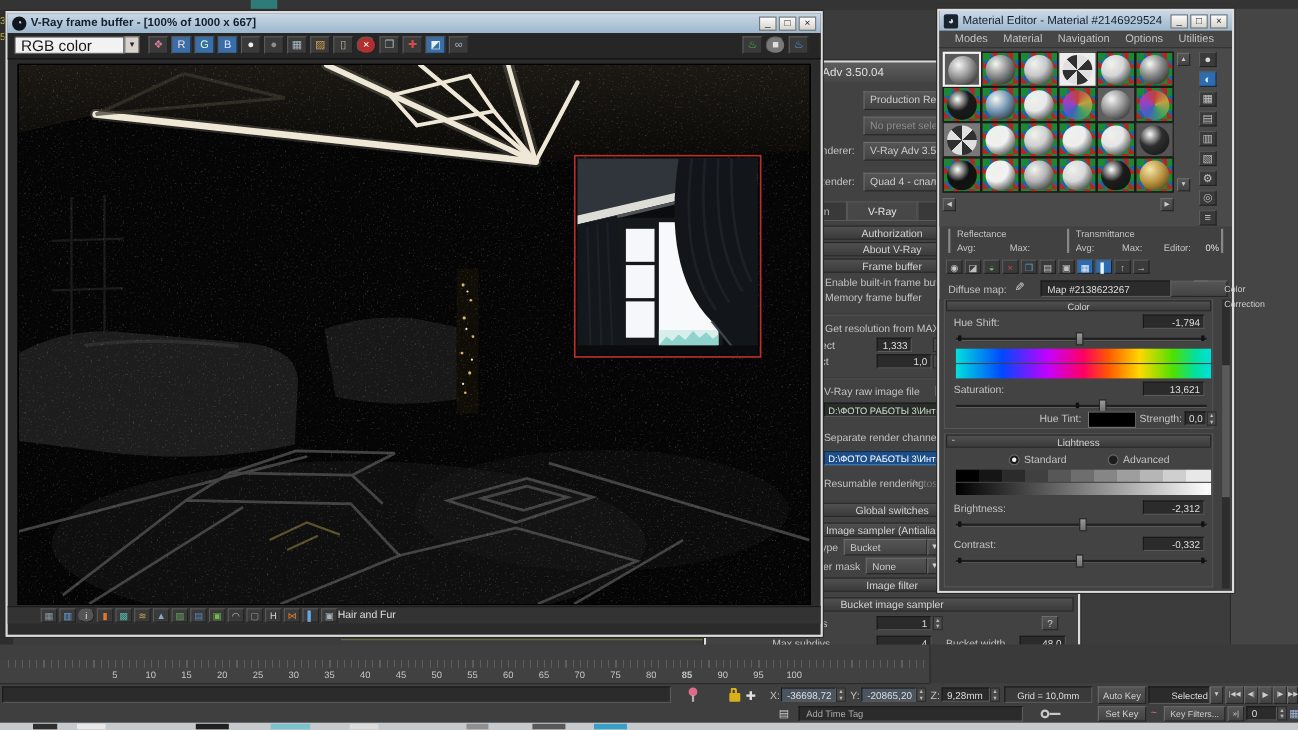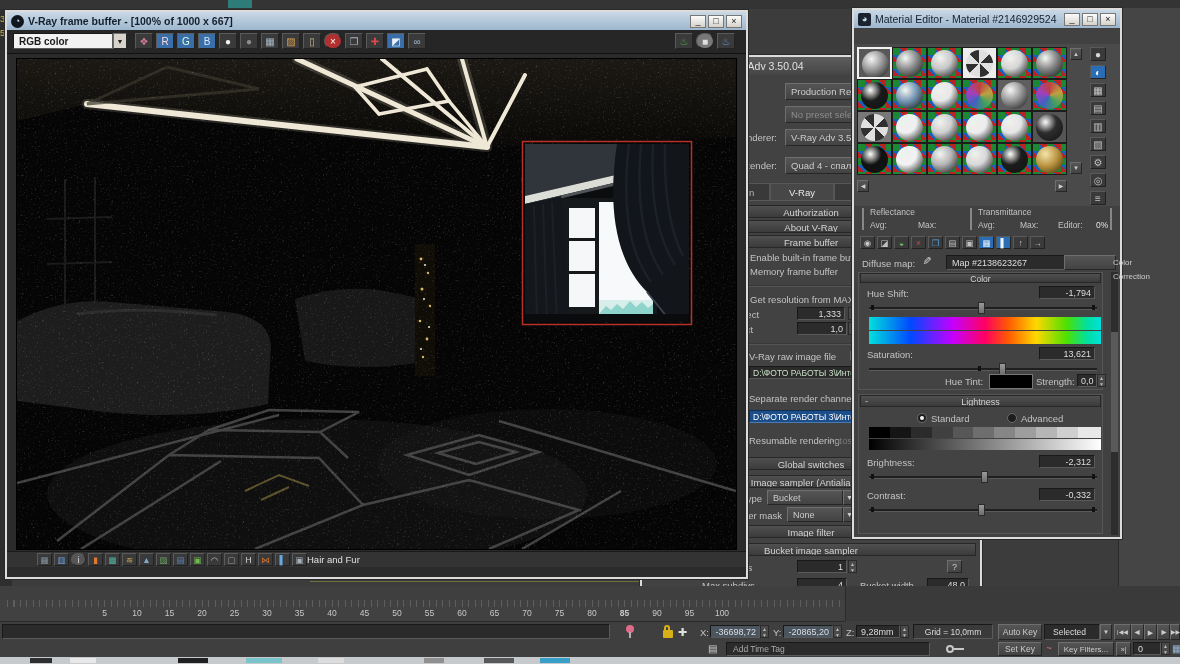--- a/index.html
+++ b/index.html
@@ -115,21 +115,21 @@
       <div class="chk" style="left:94px;top:177px;"></div>
       <div class="lbl" style="left:108px;top:177px;">Enable built-in frame buffer</div>
       <div class="chk" style="left:94px;top:191px;"></div>
       <div class="lbl" style="left:108px;top:191px;">Memory frame buffer</div>
       <div class="abs" style="left:8px;top:210px;right:8px;height:1px;background:#383838;border-bottom:1px solid #555;"></div>
 
       <div class="chk" style="left:94px;top:219px;"></div>
       <div class="lbl" style="left:108px;top:219px;">Get resolution from MAX</div>
 
       <div class="lbl" style="left:60px;top:234px;">Image aspect</div>
-      <div class="sunk valbox" style="left:155px;top:232px;width:48px;"><span>1,333</span></div>
+      <div class="sunk valbox" style="left:155px;top:232px;width:32px;"><span>1,333</span></div>
       <div class="spin" style="left:206px;top:232px;">▲<br>▼</div>
       <div class="bevel abs" style="left:218px;top:232px;width:18px;height:13px;line-height:12px;font-size:8px;"><span>L</span></div>
 
       <div class="lbl" style="left:60px;top:249px;">Pixel aspect</div>
       <div class="sunk valbox" style="left:155px;top:247px;width:50px;"><span>1,0</span></div>
       <div class="spin" style="left:206px;top:247px;">▲<br>▼</div>
       <div class="abs" style="left:8px;top:268px;right:8px;height:1px;background:#383838;border-bottom:1px solid #555;"></div>
 
       <div class="lbl" style="left:107px;top:276px;">V-Ray raw image file</div>
       <div class="chk" style="left:208px;top:276px;background:#3a5a7a;"></div>
@@ -170,20 +170,27 @@
     </div>
   </div>
 
   <div class="win" style="left:852px;top:8px;width:266px;height:527px;z-index:2;">
     <div class="tbar">
       <span class="appicon">◕</span>
       <span class="ttl" style="font-weight:normal;">Material Editor - Material #2146929524</span>
       <span class="wbtn">_</span>
       <span class="wbtn">□</span>
       <span class="wbtn">×</span>
+    </div>
+    <div class="abs" style="left:0;top:18px;right:0;height:16px;background:#464646;border-bottom:1px solid #2d2d2d;display:flex;align-items:center;padding-left:14px;box-sizing:border-box;">
+      <span class="menuitem">Modes</span>
+      <span class="menuitem">Material</span>
+      <span class="menuitem">Navigation</span>
+      <span class="menuitem">Options</span>
+      <span class="menuitem">Utilities</span>
     </div>
 
     <div class="abs" style="left:0;top:34px;right:0;height:162px;background:#4a4a4a;">
       <div class="abs" style="left:3px;top:3px;width:210px;height:128px;background:#111;">
           <div class="mcell sel" style="background: rgb(88, 88, 88);">
             <div class="ball" style="background: radial-gradient(circle at 35% 30%, rgba(255, 255, 255, 0.9) 3%, rgb(154, 154, 154) 42%, rgba(0, 0, 0, 0.78) 97%);"></div>
           </div>
           <div class="mcell rgbbg">
             <div class="ball" style="background: radial-gradient(circle at 35% 30%, rgba(255, 255, 255, 0.9) 3%, rgb(143, 143, 143) 42%, rgba(0, 0, 0, 0.78) 97%);"></div>
           </div>
@@ -358,21 +365,21 @@
 
   <div class="win" style="left:5px;top:10px;width:739px;height:565px;z-index:3;background:#2b2b2b;">
     <div class="tbar">
       <span class="appicon" style="border-radius:50%;background:#10161e;">◔</span>
       <span class="ttl">V-Ray frame buffer - [100% of 1000 x 667]</span>
       <span class="wbtn">_</span>
       <span class="wbtn">□</span>
       <span class="wbtn">×</span>
     </div>
     <div class="abs" style="left:0;top:18px;right:0;height:23px;background:#262626;border-bottom:1px solid #111;">
-      <div class="sunk abs" style="left:6px;top:3px;width:100px;height:16px;line-height:15px;background:#f2f2f2;color:#1a1a1a;padding-left:5px;font-size:10px;font-weight:bold;">
+      <div class="sunk abs" style="left:6px;top:3px;width:100px;height:16px;line-height:15px;background:#f2f2f2;color:#1a1a1a;padding-left:5px;font-size:14px;">
         <span>RGB color</span></div>
       <div class="bevel abs" style="left:106px;top:3px;width:14px;height:16px;line-height:15px;font-size:7px;background:#d8d4cc;color:#222;">▼</div>
       <div class="abs" style="left:128px;top:3px;"><span class="ticon" style="color: rgb(216, 122, 154);">❖</span><span class="ticon" style="color: rgb(255, 216, 216); background: rgb(58, 110, 168);">R</span><span class="ticon" style="color: rgb(216, 255, 216); background: rgb(58, 110, 168);">G</span><span class="ticon" style="color: rgb(216, 232, 255); background: rgb(58, 110, 168);">B</span><span class="ticon" style="color: rgb(242, 242, 242);">●</span><span class="ticon" style="color: rgb(142, 142, 142);">●</span><span class="ticon" style="color: rgb(170, 184, 198);">▦</span><span class="ticon" style="color: rgb(216, 160, 80);">▨</span><span class="ticon" style="color: rgb(200, 184, 144);">▯</span><span class="ticon" style="color: rgb(255, 255, 255); background: rgb(176, 48, 48); border-radius: 8px;">×</span><span class="ticon" style="color: rgb(168, 180, 192);">❐</span><span class="ticon" style="color: rgb(216, 74, 74);">✚</span><span class="ticon" style="color: rgb(232, 240, 248); background: rgb(58, 110, 168);">◩</span><span class="ticon" style="color: rgb(154, 176, 196);">∞</span></div>
       <div class="abs" style="right:8px;top:3px;"><span class="ticon" style="color: rgb(74, 176, 74);">♨</span><span class="ticon" style="color: rgb(224, 224, 224); background: rgb(120, 120, 120); border-radius: 8px;">■</span><span class="ticon" style="color: rgb(90, 154, 216);">♨</span></div>
     </div>
 
     <svg width="719" height="490" viewBox="0 0 719 490" style="position:absolute;left:9px;top:46px;background:#020202;border:1px solid #000;">
       <defs>
         <filter id="g1" x="0" y="0" width="100%" height="100%">
           <feTurbulence type="fractalNoise" baseFrequency="0.55" numOctaves="2" seed="7" stitchTiles="stitch"></feTurbulence>
@@ -532,21 +539,21 @@
       <div class="sunk valbox" style="left:783px;top:3px;width:50px;background:#4a5560;"><span>-20865,20</span></div>
       <div class="spin" style="left:833px;top:3px;">▲<br>▼</div>
       <span class="lbl" style="left:846px;top:5px;">Z:</span>
       <div class="sunk valbox" style="left:856px;top:3px;width:44px;text-align:left;padding-left:4px;"><span>9,28mm</span></div>
       <div class="spin" style="left:900px;top:3px;">▲<br>▼</div>
       <div class="sunk abs" style="left:913px;top:2px;width:80px;height:15px;line-height:14px;text-align:center;font-size:8.5px;background:#3a3a3a;">
         <span>Grid = 10,0mm</span></div>
       
       <div class="bevel abs" style="left:998px;top:2px;width:44px;height:16px;line-height:15px;font-size:8.5px;">
         <span>Auto Key</span></div>
-      <div class="sunk abs" style="left:1044px;top:2px;width:56px;height:16px;line-height:15px;padding-left:8px;font-size:8.5px;">
+      <div class="sunk abs" style="left:1044px;top:2px;width:56px;height:16px;line-height:15px;padding-left:20px;font-size:8.5px;">
         <span>Selected</span></div>
       <div class="bevel abs" style="left:1100px;top:2px;width:12px;height:16px;line-height:15px;font-size:6px;">▼</div>
       <div class="bevel abs" style="left:1114px;top:2px;width:17px;height:16px;line-height:15px;font-size:6px;"><span>|◀◀</span></div>
       <div class="bevel abs" style="left:1131px;top:2px;width:13px;height:16px;line-height:15px;font-size:6px;"><span>◀|</span></div>
       <div class="bevel abs" style="left:1144px;top:2px;width:13px;height:16px;line-height:15px;font-size:7px;"><span>▶</span></div>
       <div class="bevel abs" style="left:1157px;top:2px;width:13px;height:16px;line-height:15px;font-size:6px;"><span>|▶</span></div>
       <div class="bevel abs" style="left:1170px;top:2px;width:10px;height:16px;line-height:15px;font-size:6px;"><span>▶▶|</span></div>
     </div>
 
     <div class="abs" style="left:0;top:56px;width:1180px;height:15px;">

